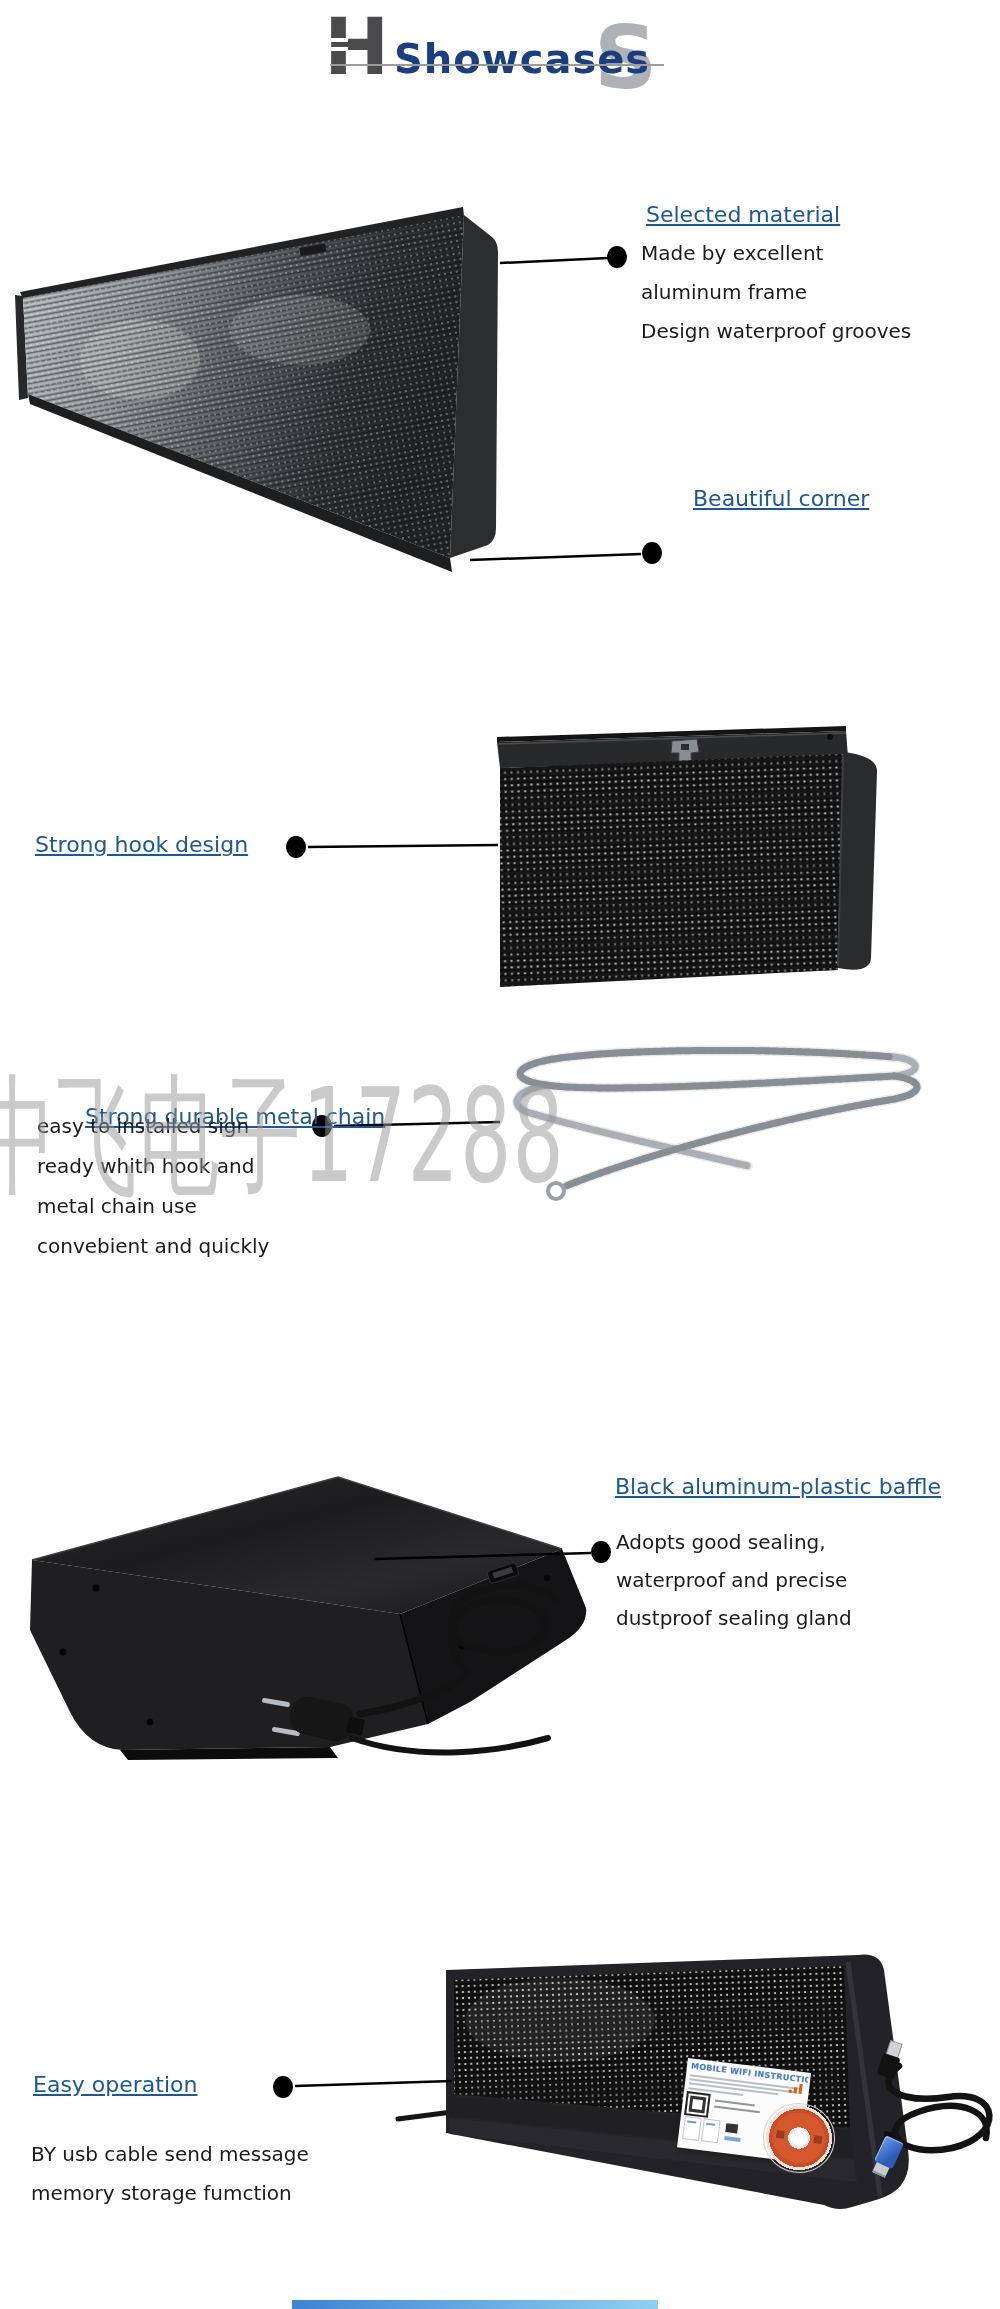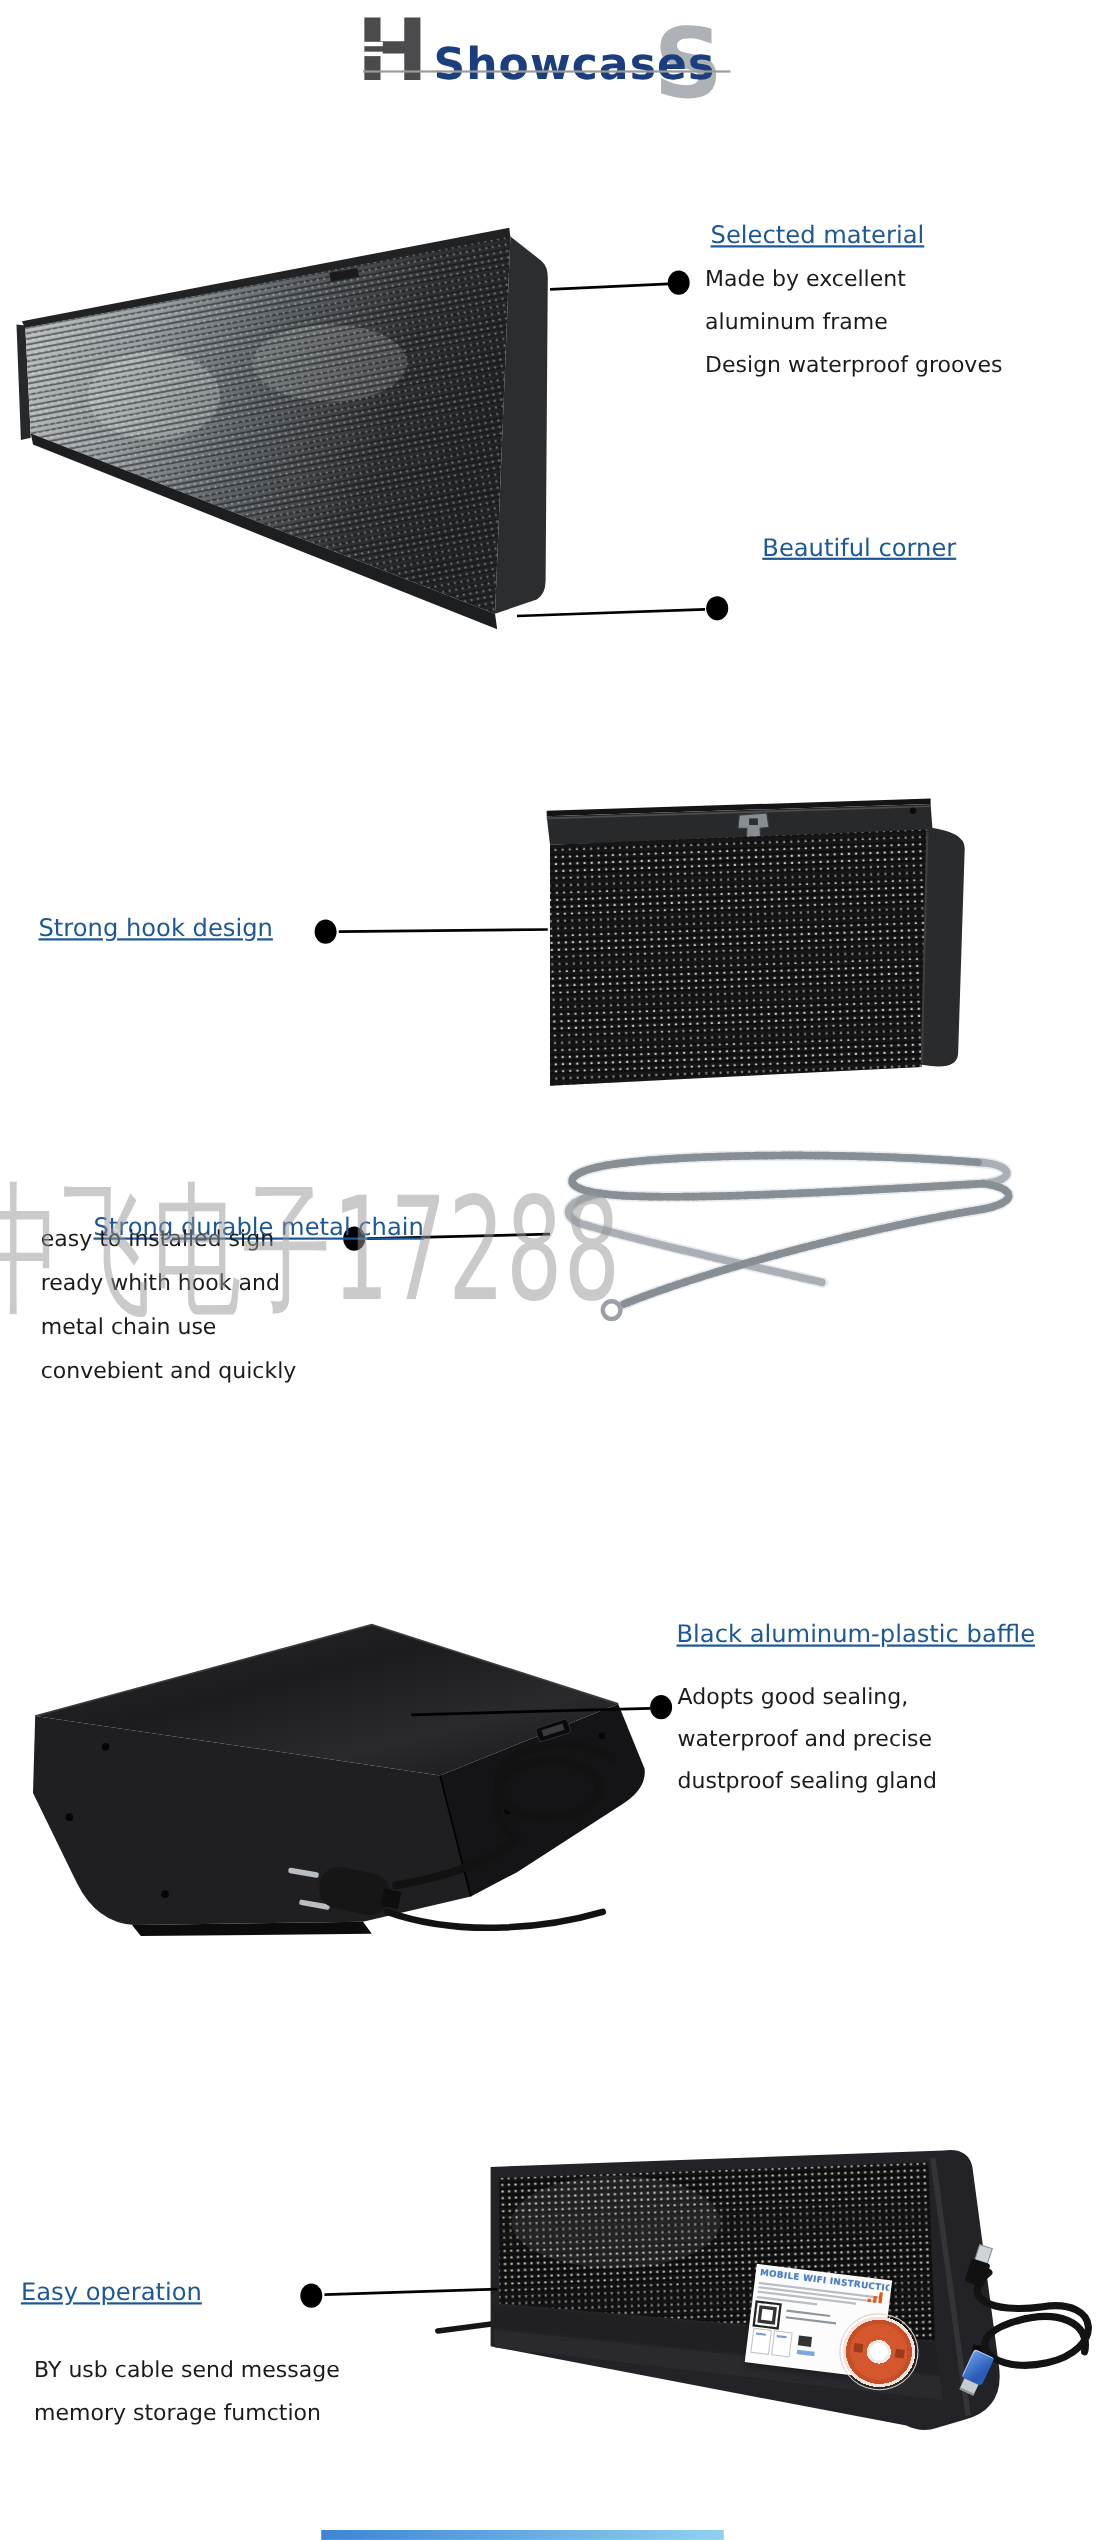--- a/index.html
+++ b/index.html
@@ -294,21 +294,21 @@
 
   <div class="abs z-text" style="left:615px;top:1474px;">
     <div class="heading">Black aluminum-plastic baffle</div>
   </div>
   <div class="abs z-text bodytext lines38" style="left:616px;top:1523px;">
     <div>Adopts good sealing,</div>
     <div>waterproof and precise</div>
     <div>dustproof sealing gland</div>
   </div>
 
-  <div class="abs z-text" style="left:19px;top:2072px;">
+  <div class="abs z-text" style="left:33px;top:2072px;">
     <div class="heading">Easy operation</div>
   </div>
   <div class="abs z-text bodytext lines39" style="left:31px;top:2135px;">
     <div>BY usb cable send message</div>
     <div>memory storage fumction</div>
   </div>
 
   <div class="abs" id="watermark">中飞电子17288</div>
 
   <div class="abs" id="footer-bar"></div>

